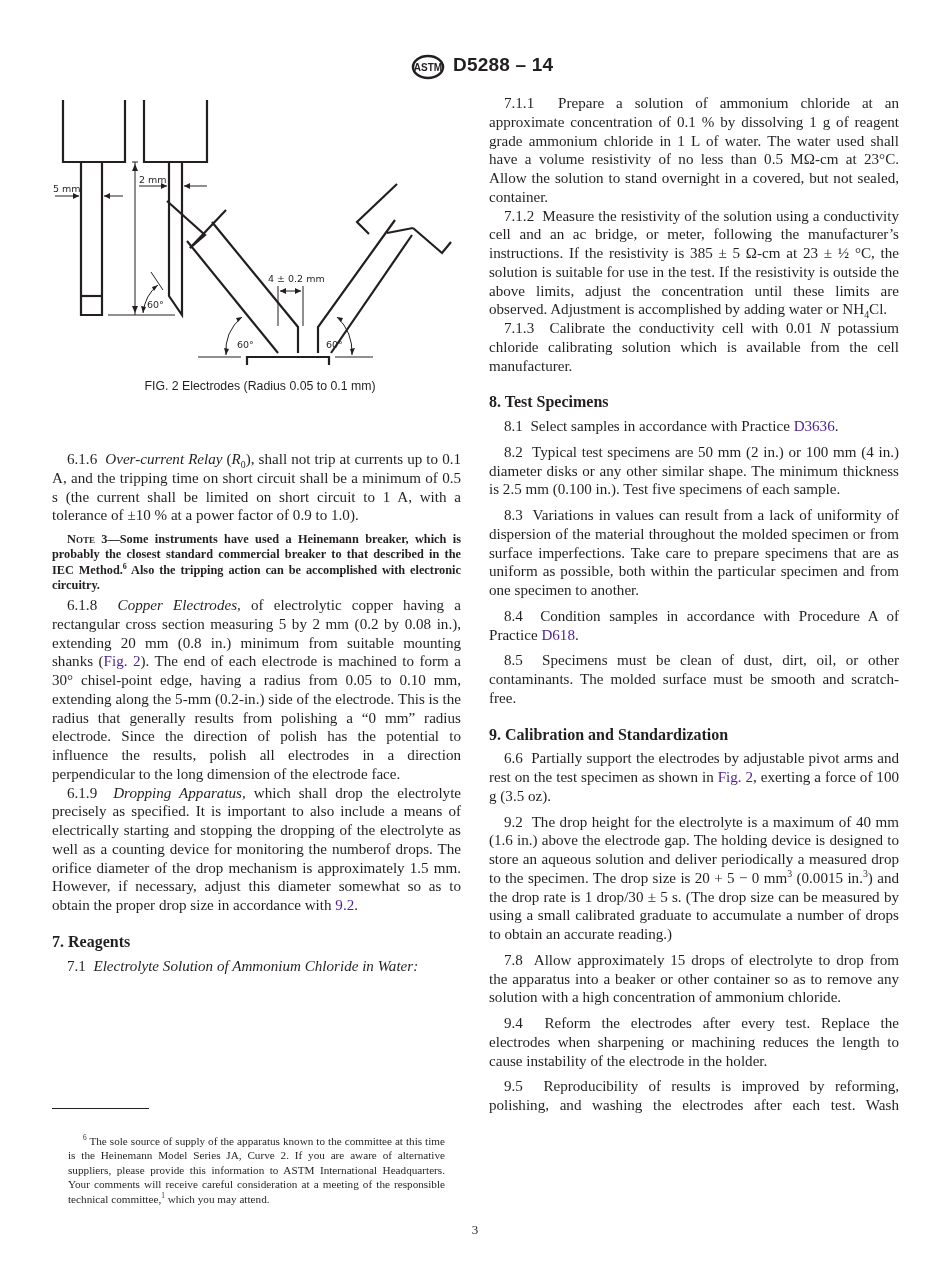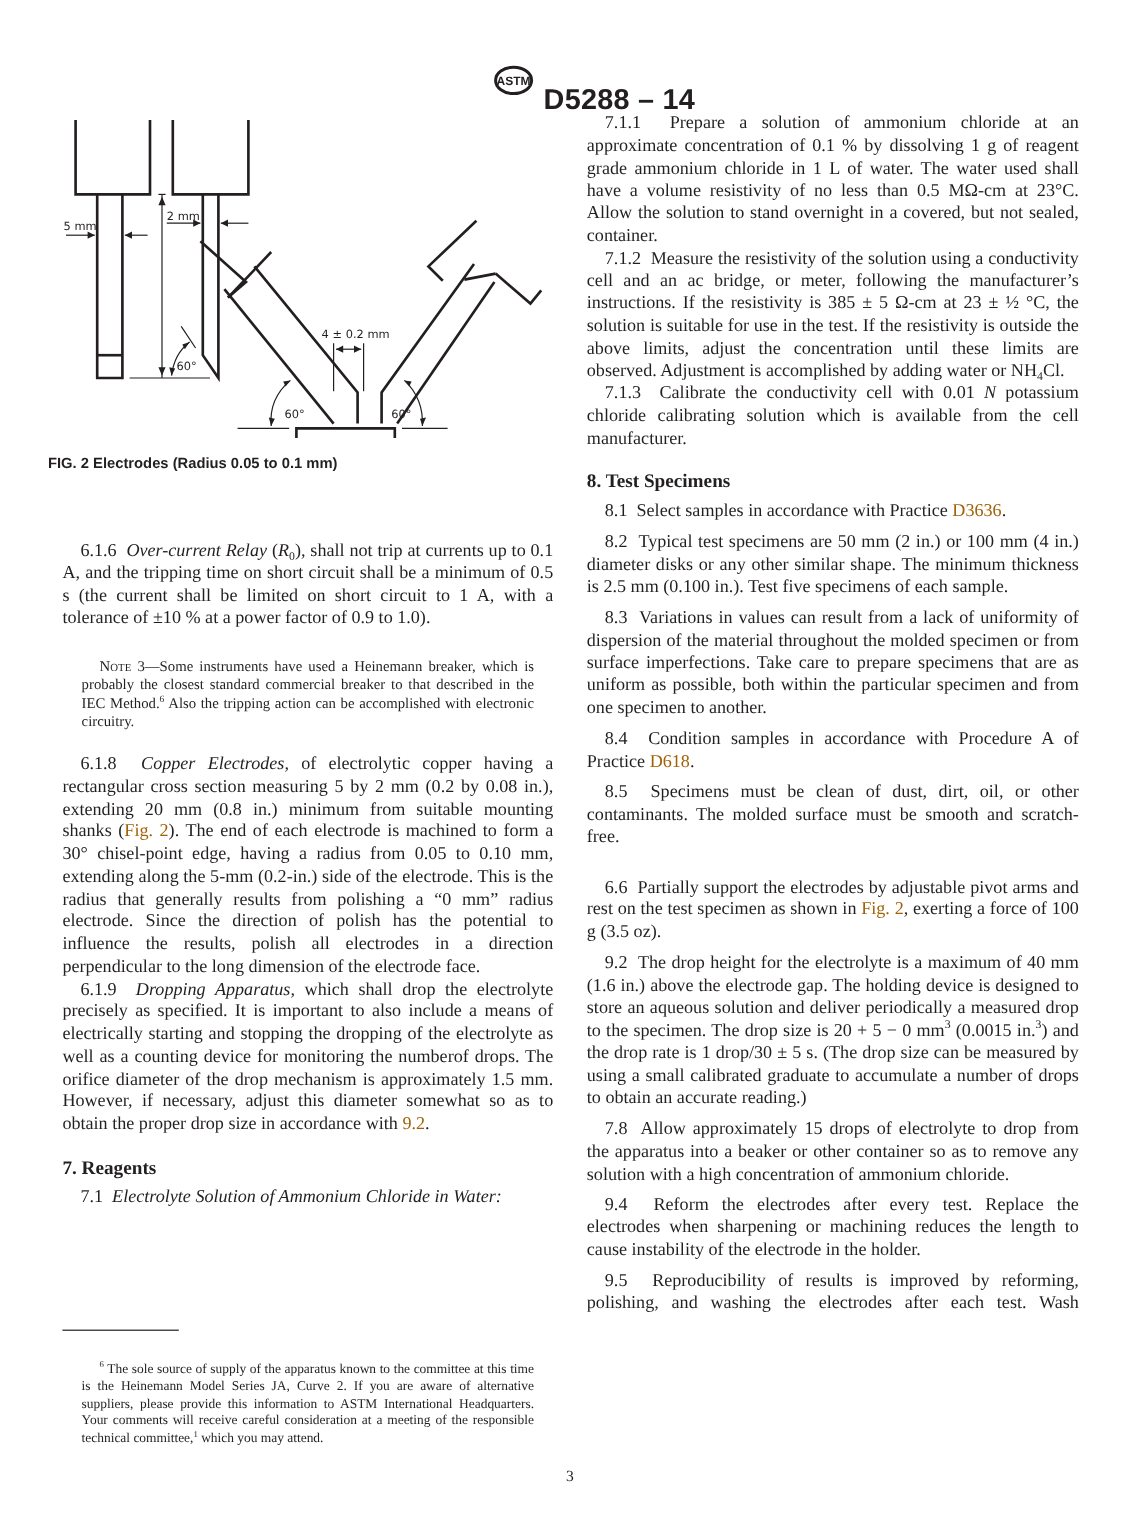--- a/index.html
+++ b/index.html
@@ -1,34 +1,34 @@
 <!DOCTYPE html>
 <html><head>
 <meta charset="utf-8">
 <style>
   html, body { margin: 0; padding: 0; background: #ffffff; }
   body { width: 950px; height: 1272px; position: relative; overflow: hidden;
          font-family: "Liberation Serif", serif; color: #231f20; }
   .header { position: absolute; top: 52px; left: 0; width: 950px; height: 30px; }
   .logo { position: absolute; left: 410px; top: 2px; width: 36px; height: 26px; }
   .doc-id { position: absolute; left: 453px; top: 2px; font-family: "Liberation Sans", sans-serif;
-            font-weight: bold; font-size: 24px; letter-spacing: 0.2px; color: #231f20; margin-top: 16px; }
+            font-weight: bold; font-size: 19px; letter-spacing: 0.2px; color: #231f20; }
   .col { position: absolute; font-size: 15.1px; line-height: 18.75px; text-align: justify; }
   .col-left { left: 52px; width: 409px; }
   .col-right { left: 489px; width: 410px; }
   .p { margin: 0; text-indent: 15px; }
   .gap { height: 7px; }
   .gap-lg { height: 18px; }
   .h { font-weight: bold; font-size: 16px; margin: 0; text-indent: 0; }
-  .note { font-size: 12.3px; line-height: 15.3px; margin: 16px; text-indent: 15px; }
+  .note { font-size: 12.3px; line-height: 15.3px; margin: 0; text-indent: 15px; font-weight: bold; }
   .sc { font-variant: small-caps; }
-  .link { color: #a16207; }
+  .link { color: #4c1d95; }
   .fig { position: absolute; left: 40px; top: 95px; width: 440px; height: 270px; }
-  .fig-caption { position: absolute; left: 40px; top: 379px; width: 440px; 
-                 font-family: "Liberation Sans", sans-serif; font-weight: bold; font-size: 12.3px; }
+  .fig-caption { position: absolute; left: 40px; top: 379px; width: 440px; text-align: center;
+                 font-family: "Liberation Sans", sans-serif; font-weight: normal; font-size: 12.3px; }
   .fnrule { position: absolute; left: 52px; top: 1108px; width: 97px; border-top: 1px solid #231f20; }
   .footnote { position: absolute; left: 52px; top: 1118px; width: 409px; font-size: 11.2px;
               line-height: 14.4px; text-align: justify; }
   .footnote p { margin: 16px; text-indent: 15px; }
   .page-num { position: absolute; left: 0; width: 950px; top: 1222px; text-align: center; font-size: 13px; }
   sup { font-size: 0.65em; line-height: 0; }
   sub { font-size: 0.65em; line-height: 0; }
   i { font-style: italic; }
 </style>
 </head>
@@ -182,20 +182,21 @@
   <p class="p">
     <span>8.4</span>&nbsp;
     <span>Condition samples in accordance with Procedure A of Practice </span><a class="link">D618</a><span>.</span>
   </p>
   <div class="gap"></div>
   <p class="p">
     <span>8.5</span>&nbsp;
     <span>Specimens must be clean of dust, dirt, oil, or other contaminants. The molded surface must be smooth and scratch-free.</span>
   </p>
   <div class="gap-lg"></div>
+  <p class="h">9.  Calibration and Standardization</p>
   <div style="height:5px"></div>
   <p class="p">
     <span>6.6</span>&nbsp;
     <span>Partially support the electrodes by adjustable pivot arms and rest on the test specimen as shown in </span><a class="link">Fig. 2</a><span>, exerting a force of 100 g (3.5 oz).</span>
   </p>
   <div class="gap"></div>
   <p class="p">
     <span>9.2</span>&nbsp;
     <span>The drop height for the electrolyte is a maximum of 40 mm (1.6 in.) above the electrode gap. The holding device is designed to store an aqueous solution and deliver periodically a measured drop to the specimen. The drop size is 20 + 5 − 0 mm</span><sup>3</sup><span> (0.0015 in.</span><sup>3</sup><span>) and the drop rate is 1 drop/30 ± 5 s. (The drop size can be measured by using a small calibrated graduate to accumulate a number of drops to obtain an accurate reading.)</span>
   </p>

